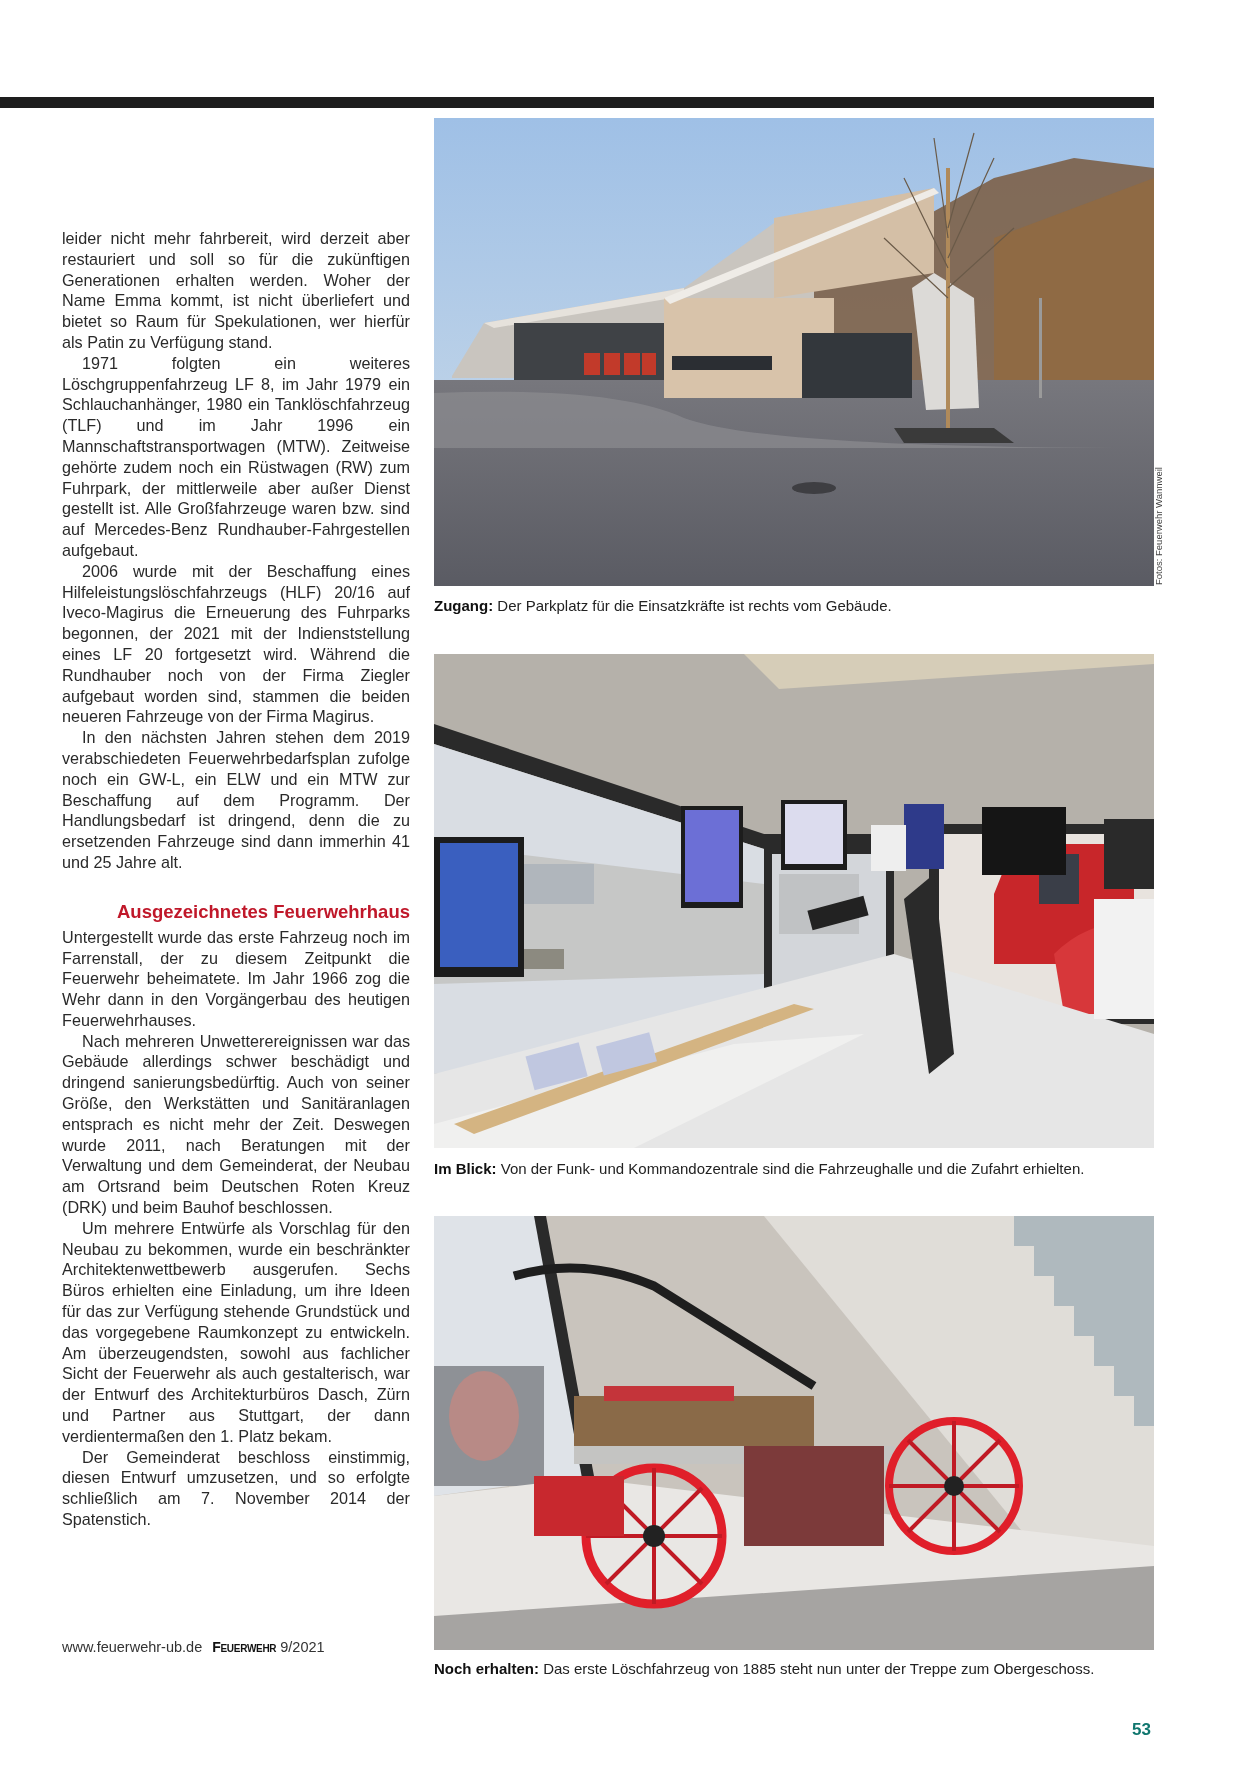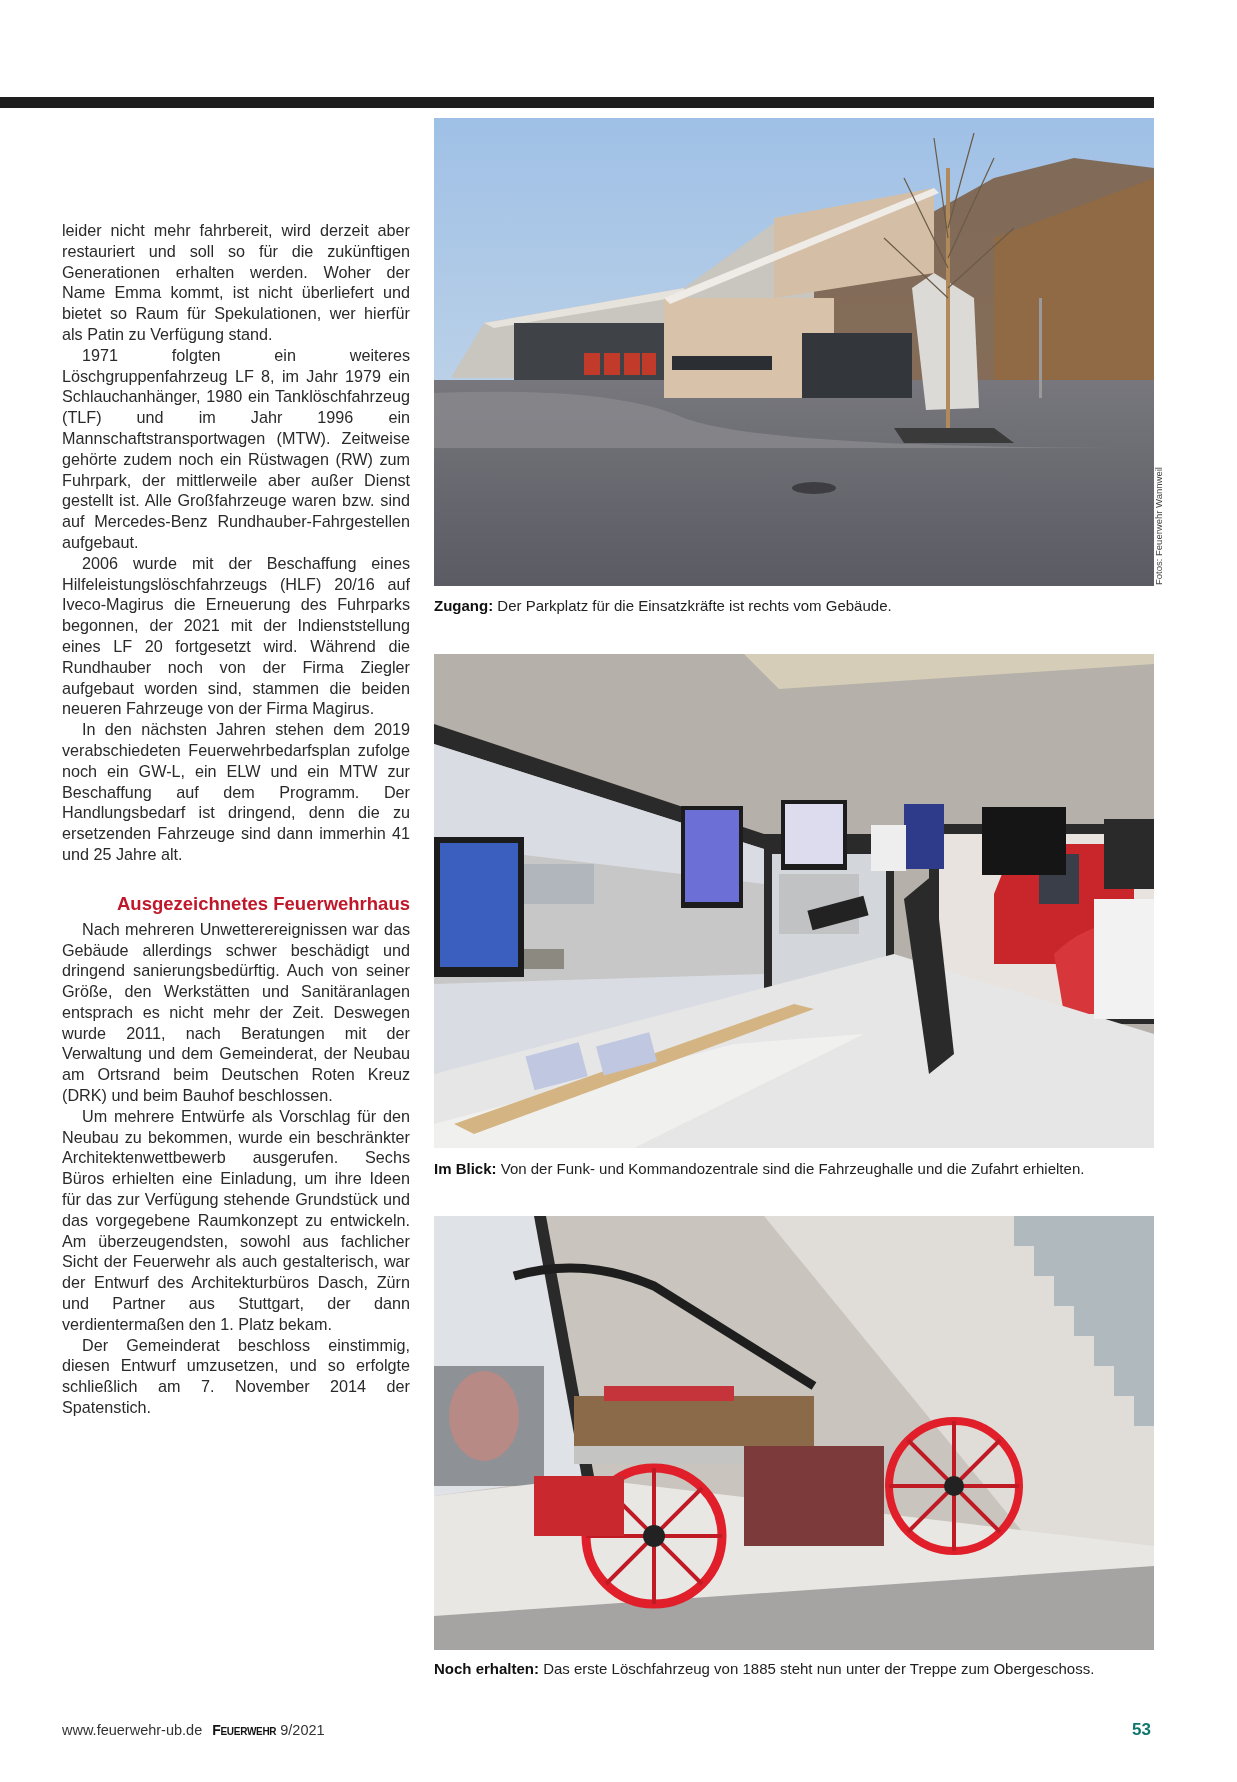--- a/index.html
+++ b/index.html
@@ -1,47 +1,48 @@
 <!DOCTYPE html>
 <html><head>
 <meta charset="utf-8">
 <style>
   html,body{margin:0;padding:0;background:#fff;}
   body{width:1237px;height:1782px;position:relative;overflow:hidden;font-family:"Liberation Sans",sans-serif;color:#2a2a2a;}
   .topbar{position:absolute;left:0;top:97px;width:1154px;height:11px;background:#1e1e1e;}
-  .col{position:absolute;left:62px;top:220px;width:348px;font-size:16.2px;line-height:20.8px;text-align:justify;hyphens:manual;}
+  .col{position:absolute;left:62px;top:228px;width:348px;font-size:16.2px;line-height:20.8px;text-align:justify;hyphens:manual;}
   .col p{margin:0;text-indent:0;}
   .col p.ind{text-indent:20px;}
   .col h2{margin:28px 0 4px 0;color:#c0182a;font-size:18.5px;line-height:22px;font-weight:bold;text-align:right;}
   .photo{position:absolute;left:434px;width:720px;overflow:hidden;}
   .photo svg{display:block;width:100%;height:100%;}
   .p1{top:118px;height:468px;}
   .p2{top:654px;height:494px;}
   .p3{top:1216px;height:434px;}
   .caption{position:absolute;left:434px;font-size:15px;line-height:18px;color:#222;white-space:nowrap;}
   .caption b{font-weight:bold;color:#111;}
   .c1{top:597px;}
   .c2{top:1160px;}
   .c3{top:1660px;}
   .credit{position:absolute;left:1153px;top:585px;transform-origin:0 0;transform:rotate(-90deg);font-size:9.5px;color:#444;white-space:nowrap;}
-  .footer{position:absolute;left:62px;top:1722px;font-size:14.5px;color:#333;}
+  .footer{position:absolute;left:62px;top:1639px;font-size:14.5px;color:#333;}
   .footer .brand{font-weight:bold;font-size:14px;letter-spacing:-0.3px;margin:0 4px 0 10px;color:#111;font-variant:small-caps;}
   .pagenum{position:absolute;left:1132px;top:1720px;font-size:17px;font-weight:bold;color:#0f766e;}
 </style>
 </head>
 <body>
 
 <div class="topbar"></div>
 
 <div class="col">
   <p>leider nicht mehr fahrbereit, wird derzeit aber restauriert und soll so für die zukünftigen Generationen erhalten werden. Woher der Name Emma kommt, ist nicht überliefert und bietet so Raum für Spekulationen, wer hierfür als Patin zu Verfügung stand.</p>
   <p class="ind">1971 folgten ein weiteres Löschgruppenfahrzeug LF 8, im Jahr 1979 ein Schlauchanhänger, 1980 ein Tanklöschfahrzeug (TLF) und im Jahr 1996 ein Mannschaftstransportwagen (MTW). Zeitweise gehörte zudem noch ein Rüstwagen (RW) zum Fuhrpark, der mittlerweile aber außer Dienst gestellt ist. Alle Großfahrzeuge waren bzw. sind auf Mercedes-Benz Rundhauber-Fahrgestellen aufgebaut.</p>
   <p class="ind">2006 wurde mit der Beschaffung eines Hilfeleistungslöschfahrzeugs (HLF) 20/16 auf Iveco-Magirus die Erneuerung des Fuhrparks begonnen, der 2021 mit der Indienststellung eines LF 20 fortgesetzt wird. Während die Rundhauber noch von der Firma Ziegler aufgebaut worden sind, stammen die beiden neueren Fahrzeuge von der Firma Magirus.</p>
   <p class="ind">In den nächsten Jahren stehen dem 2019 verabschiedeten Feuerwehrbedarfsplan zufolge noch ein GW-L, ein ELW und ein MTW zur Beschaffung auf dem Programm. Der Handlungsbedarf ist dringend, denn die zu ersetzenden Fahrzeuge sind dann immerhin 41 und 25 Jahre alt.</p>
   <h2>Ausgezeichnetes Feuerwehrhaus</h2>
+  <p>Untergestellt wurde das erste Fahrzeug noch im Farrenstall, der zu diesem Zeitpunkt die Feuerwehr beheimatete. Im Jahr 1966 zog die Wehr dann in den Vorgängerbau des heutigen Feuerwehrhauses.</p>
   <p class="ind">Nach mehreren Unwetterereignissen war das Gebäude allerdings schwer beschädigt und dringend sanierungsbedürftig. Auch von seiner Größe, den Werkstätten und Sanitäranlagen entsprach es nicht mehr der Zeit. Deswegen wurde 2011, nach Beratungen mit der Verwaltung und dem Gemeinderat, der Neubau am Ortsrand beim Deutschen Roten Kreuz (DRK) und beim Bauhof beschlossen.</p>
   <p class="ind">Um mehrere Entwürfe als Vorschlag für den Neubau zu bekommen, wurde ein beschränkter Architektenwettbewerb ausgerufen. Sechs Büros erhielten eine Einladung, um ihre Ideen für das zur Verfügung stehende Grundstück und das vorgegebene Raumkonzept zu entwickeln. Am überzeugendsten, sowohl aus fachlicher Sicht der Feuerwehr als auch gestalterisch, war der Entwurf des Architekturbüros Dasch, Zürn und Partner aus Stuttgart, der dann verdientermaßen den 1. Platz bekam.</p>
   <p class="ind">Der Gemeinderat beschloss einstimmig, diesen Entwurf umzusetzen, und so erfolgte schließlich am 7. November 2014 der Spatenstich.</p>
 </div>
 
 <div class="photo p1">
   <svg viewBox="0 0 720 468" preserveAspectRatio="none">
     <defs>
       <linearGradient id="sky1" x1="0" y1="0" x2="0" y2="1">
         <stop offset="0" stop-color="#9fc0e6"></stop>

